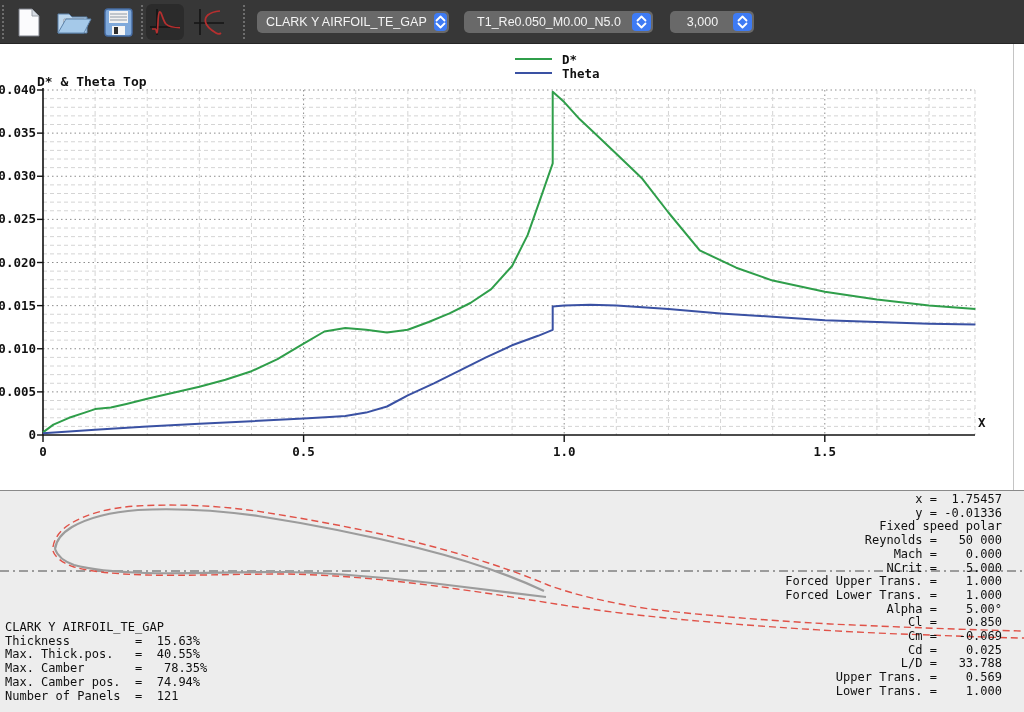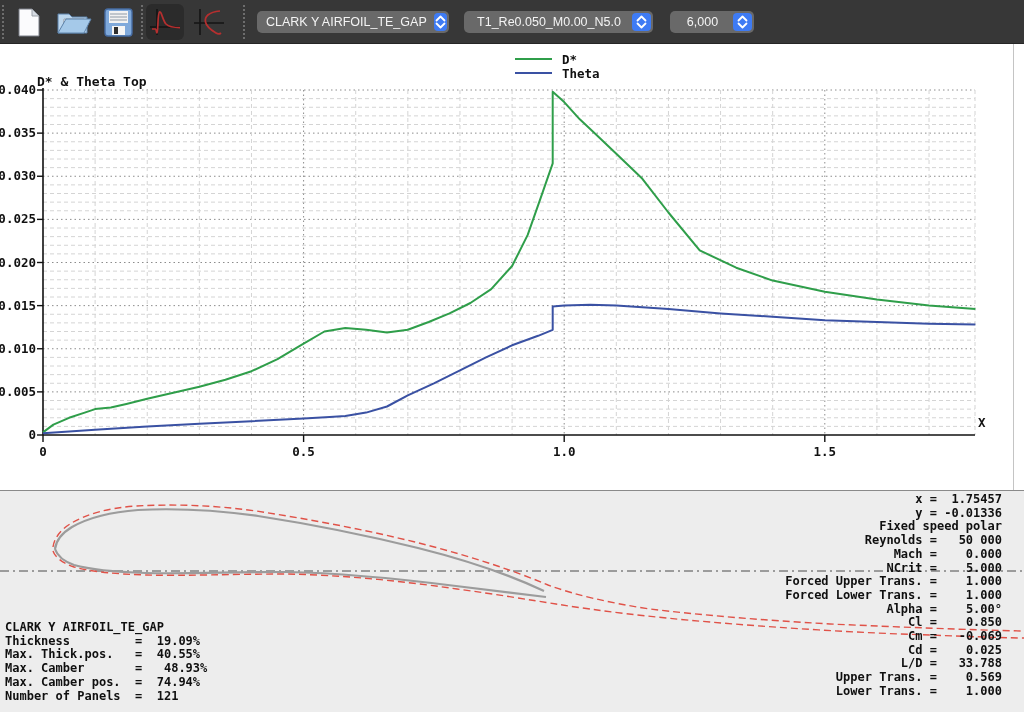--- a/index.html
+++ b/index.html
@@ -27,21 +27,21 @@
                  background:#ffffff; }
   .chart-panel svg text { font-family:"DejaVu Sans Mono", monospace;
                           font-size:12.5px; font-weight:600; fill:#111; }
   .chart-panel svg text.chart-title { font-size:13px; font-weight:700; }
   .right-frame { position:absolute; left:1013px; top:44px; width:1px; height:446px;
                  background:#c4c4c4; }
 
   
   .foil-panel { position:absolute; top:490px; left:0; width:1024px; height:222px;
                 background:#ededed; border-top:1px solid #8a8a8a; }
-  .stats-block { position:absolute; white-space:pre; font-size:12px; font-weight:700;
+  .stats-block { position:absolute; white-space:pre; font-size:12px; font-weight:400;
                  line-height:13.7px; color:#101010; }
   #right-stats { top:2px; right:22px; text-align:right; }
   #foil-info   { top:130px; left:5px; text-align:left; }
 </style>
 </head>
 <body>
 
 <div class="toolbar">
   <div class="tb-sep" style="left:2px;"></div>
 
@@ -100,21 +100,21 @@
   <div class="popup" style="left:464px; width:189px;">
     <span class="popup-label">T1_Re0.050_M0.00_N5.0</span>
     <span class="stepper">
       <svg width="13" height="14" viewBox="0 0 13 14">
           <path d="M2.5 5.5 L6.5 1.5 L10.5 5.5 M2.5 8.5 L6.5 12.5 L10.5 8.5" stroke="#fff" stroke-width="1.8" fill="none" stroke-linecap="round" stroke-linejoin="round"></path>
         </svg>
     </span>
   </div>
 
   <div class="popup" style="left:670px; width:84px;">
-    <span class="popup-label">6,000</span>
+    <span class="popup-label">3,000</span>
     <span class="stepper">
       <svg width="13" height="14" viewBox="0 0 13 14">
           <path d="M2.5 5.5 L6.5 1.5 L10.5 5.5 M2.5 8.5 L6.5 12.5 L10.5 8.5" stroke="#fff" stroke-width="1.8" fill="none" stroke-linecap="round" stroke-linejoin="round"></path>
         </svg>
     </span>
   </div>
 </div>
 
 <div class="chart-panel">
   <svg id="chart-svg" width="1024" height="446" viewBox="0 44 1024 446">
@@ -218,14 +218,14 @@
 
 <div class="foil-panel">
   <svg id="foil-svg" width="1024" height="222" viewBox="0 490 1024 222">
       <path d="M0 570 H1024" stroke="#4a4a4a" stroke-width="1" stroke-dasharray="9 4 2 4" fill="none"></path>
       <path d="M 55 548 C 56 540 62 532 72 526 C 88 517 110 511 138 509 C 175 507 215 509 258 515 C 310 523 365 534 418 547 C 462 558 510 574 544 590" stroke="#9c9c9c" stroke-width="2.2" fill="none"></path>
       <path d="M 55 548 C 57 554 63 560 74 564 C 92 569 116 571 146 572 C 186 573 231 571 286 571 C 341 572 401 578 456 585 C 491 589 521 593 546 596" stroke="#9c9c9c" stroke-width="2.2" fill="none"></path>
       <path d="M 53 546 C 54 538 60 529 70 523 C 86 513 108 507 136 505 C 173 503 213 504 256 510 C 308 518 362 528 415 541 C 459 552 508 567 548 584 C 575 594 610 602 650 608 C 700 614 760 619 830 623 C 900 626 970 629 1024 630" stroke="#e05248" stroke-width="1.4" stroke-dasharray="7 4" fill="none"></path>
       <path d="M 53 550 C 55 556 62 562 74 566 C 92 571 116 573 146 574 C 186 575 232 573 287 573 C 342 574 402 580 457 588 C 495 593 530 599 556 603 C 600 610 650 616 710 621 C 780 627 860 632 930 634 C 980 636 1010 637 1024 637" stroke="#e05248" stroke-width="1.4" stroke-dasharray="7 4" fill="none"></path>
     </svg>
   <div id="right-stats" class="stats-block"><div>x =  1.75457</div><div>y = -0.01336</div><div>Fixed speed polar</div><div>Reynolds =   50 000</div><div>Mach =    0.000</div><div>NCrit =    5.000</div><div>Forced Upper Trans. =    1.000</div><div>Forced Lower Trans. =    1.000</div><div>Alpha =    5.00°</div><div>Cl =    0.850</div><div>Cm =   -0.069</div><div>Cd =    0.025</div><div>L/D =   33.788</div><div>Upper Trans. =    0.569</div><div>Lower Trans. =    1.000</div></div>
-  <div id="foil-info" class="stats-block"><div>CLARK Y AIRFOIL_TE_GAP</div><div>Thickness         =  19.09%</div><div>Max. Thick.pos.   =  40.55%</div><div>Max. Camber       =   48.93%</div><div>Max. Camber pos.  =  74.94%</div><div>Number of Panels  =  121</div></div>
+  <div id="foil-info" class="stats-block"><div>CLARK Y AIRFOIL_TE_GAP</div><div>Thickness         =  15.63%</div><div>Max. Thick.pos.   =  40.55%</div><div>Max. Camber       =   78.35%</div><div>Max. Camber pos.  =  74.94%</div><div>Number of Panels  =  121</div></div>
 </div>
 
 </body></html>

